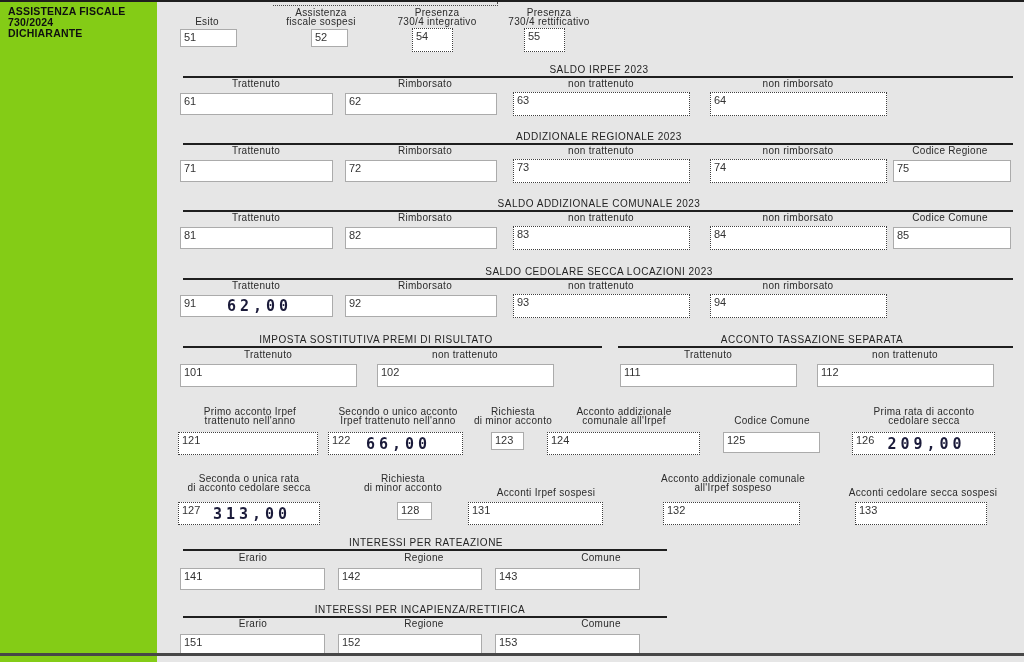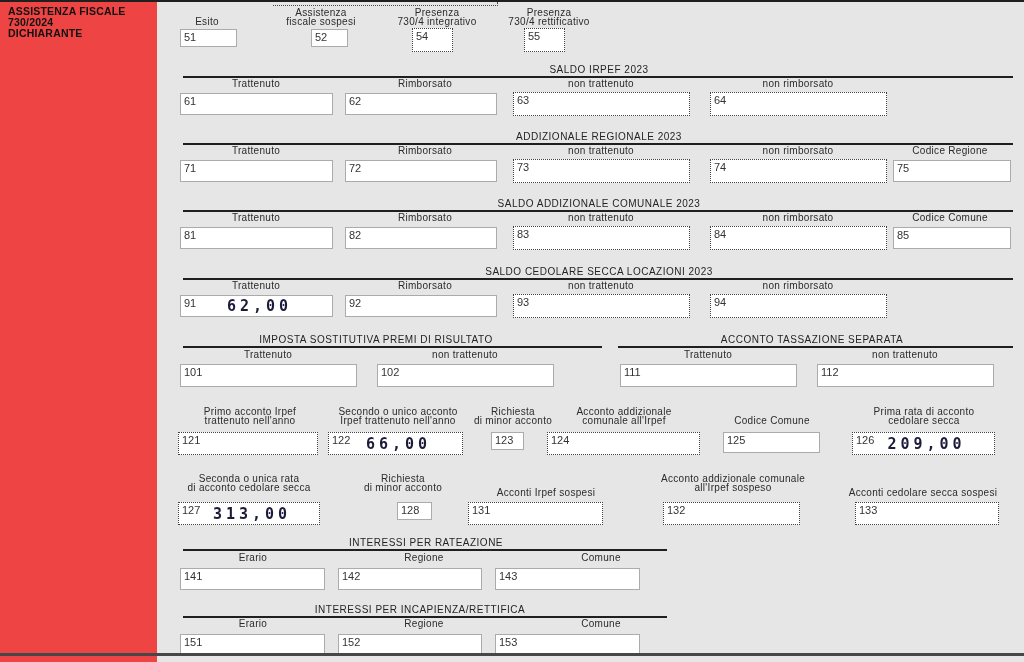--- a/index.html
+++ b/index.html
@@ -1,16 +1,16 @@
 <!DOCTYPE html>
 <html style="--panel-bg: #e6e6e6; --rule: #1f1f1f; --box-border: #ababab; --dotted-border: #3f3f3f; --value-color: #1b1b3a;"><head>
 <meta charset="utf-8">
 <style>
   html,body{margin:0;padding:0;background:#fff;}
-  .page{position:relative;width:1024px;height:662px;background:#ef4444;
+  .page{position:relative;width:1024px;height:662px;background:#84cc16;
         font-family:"Liberation Sans",sans-serif;overflow:hidden;}
   .panel{position:absolute;left:157px;top:0;width:867px;height:662px;background:var(--panel-bg,#e6e6e6);}
   .top-rule{position:absolute;left:0;top:0;width:1024px;height:2px;background:var(--rule,#1f1f1f);z-index:6;}
   .bottom-rule{position:absolute;left:0;top:653px;width:1024px;height:3px;background:#474747;z-index:6;}
   .edge-fragment{position:absolute;left:273px;top:2px;width:224px;height:3px;
         border-bottom:1px dotted #4a4a4a;border-right:1px dotted #4a4a4a;z-index:2;}
   .sidebar{position:absolute;left:8px;top:6px;font-weight:bold;font-size:10.5px;line-height:11px;
         letter-spacing:.2px;color:#101010;}
   .sec-title{position:absolute;transform:translateX(-50%);white-space:nowrap;
         font-size:10px;letter-spacing:.5px;color:#242424;z-index:2;}
@@ -282,21 +282,21 @@
     <div class="flabel" style="left: 733px; top: 474px;">
       <div>Acconto addizionale comunale</div>
       <div>all'Irpef sospeso</div>
     </div>
     <div class="fbox dotted" style="left: 663px; top: 502px; width: 137px; height: 23px;">
       <div class="fnum">132</div>
     </div>
     <div class="flabel" style="left: 923px; top: 488px;">
       <div>Acconti cedolare secca sospesi</div>
     </div>
-    <div class="fbox dotted" style="left: 855px; top: 502px; width: 144px; height: 23px;">
+    <div class="fbox dotted" style="left: 855px; top: 502px; width: 132px; height: 23px;">
       <div class="fnum">133</div>
     </div>
     <div class="flabel" style="left: 253px; top: 553px;">
       <div>Erario</div>
     </div>
     <div class="fbox solid" style="left: 180px; top: 568px; width: 145px; height: 22px;">
       <div class="fnum">141</div>
     </div>
     <div class="flabel" style="left: 424px; top: 553px;">
       <div>Regione</div>

